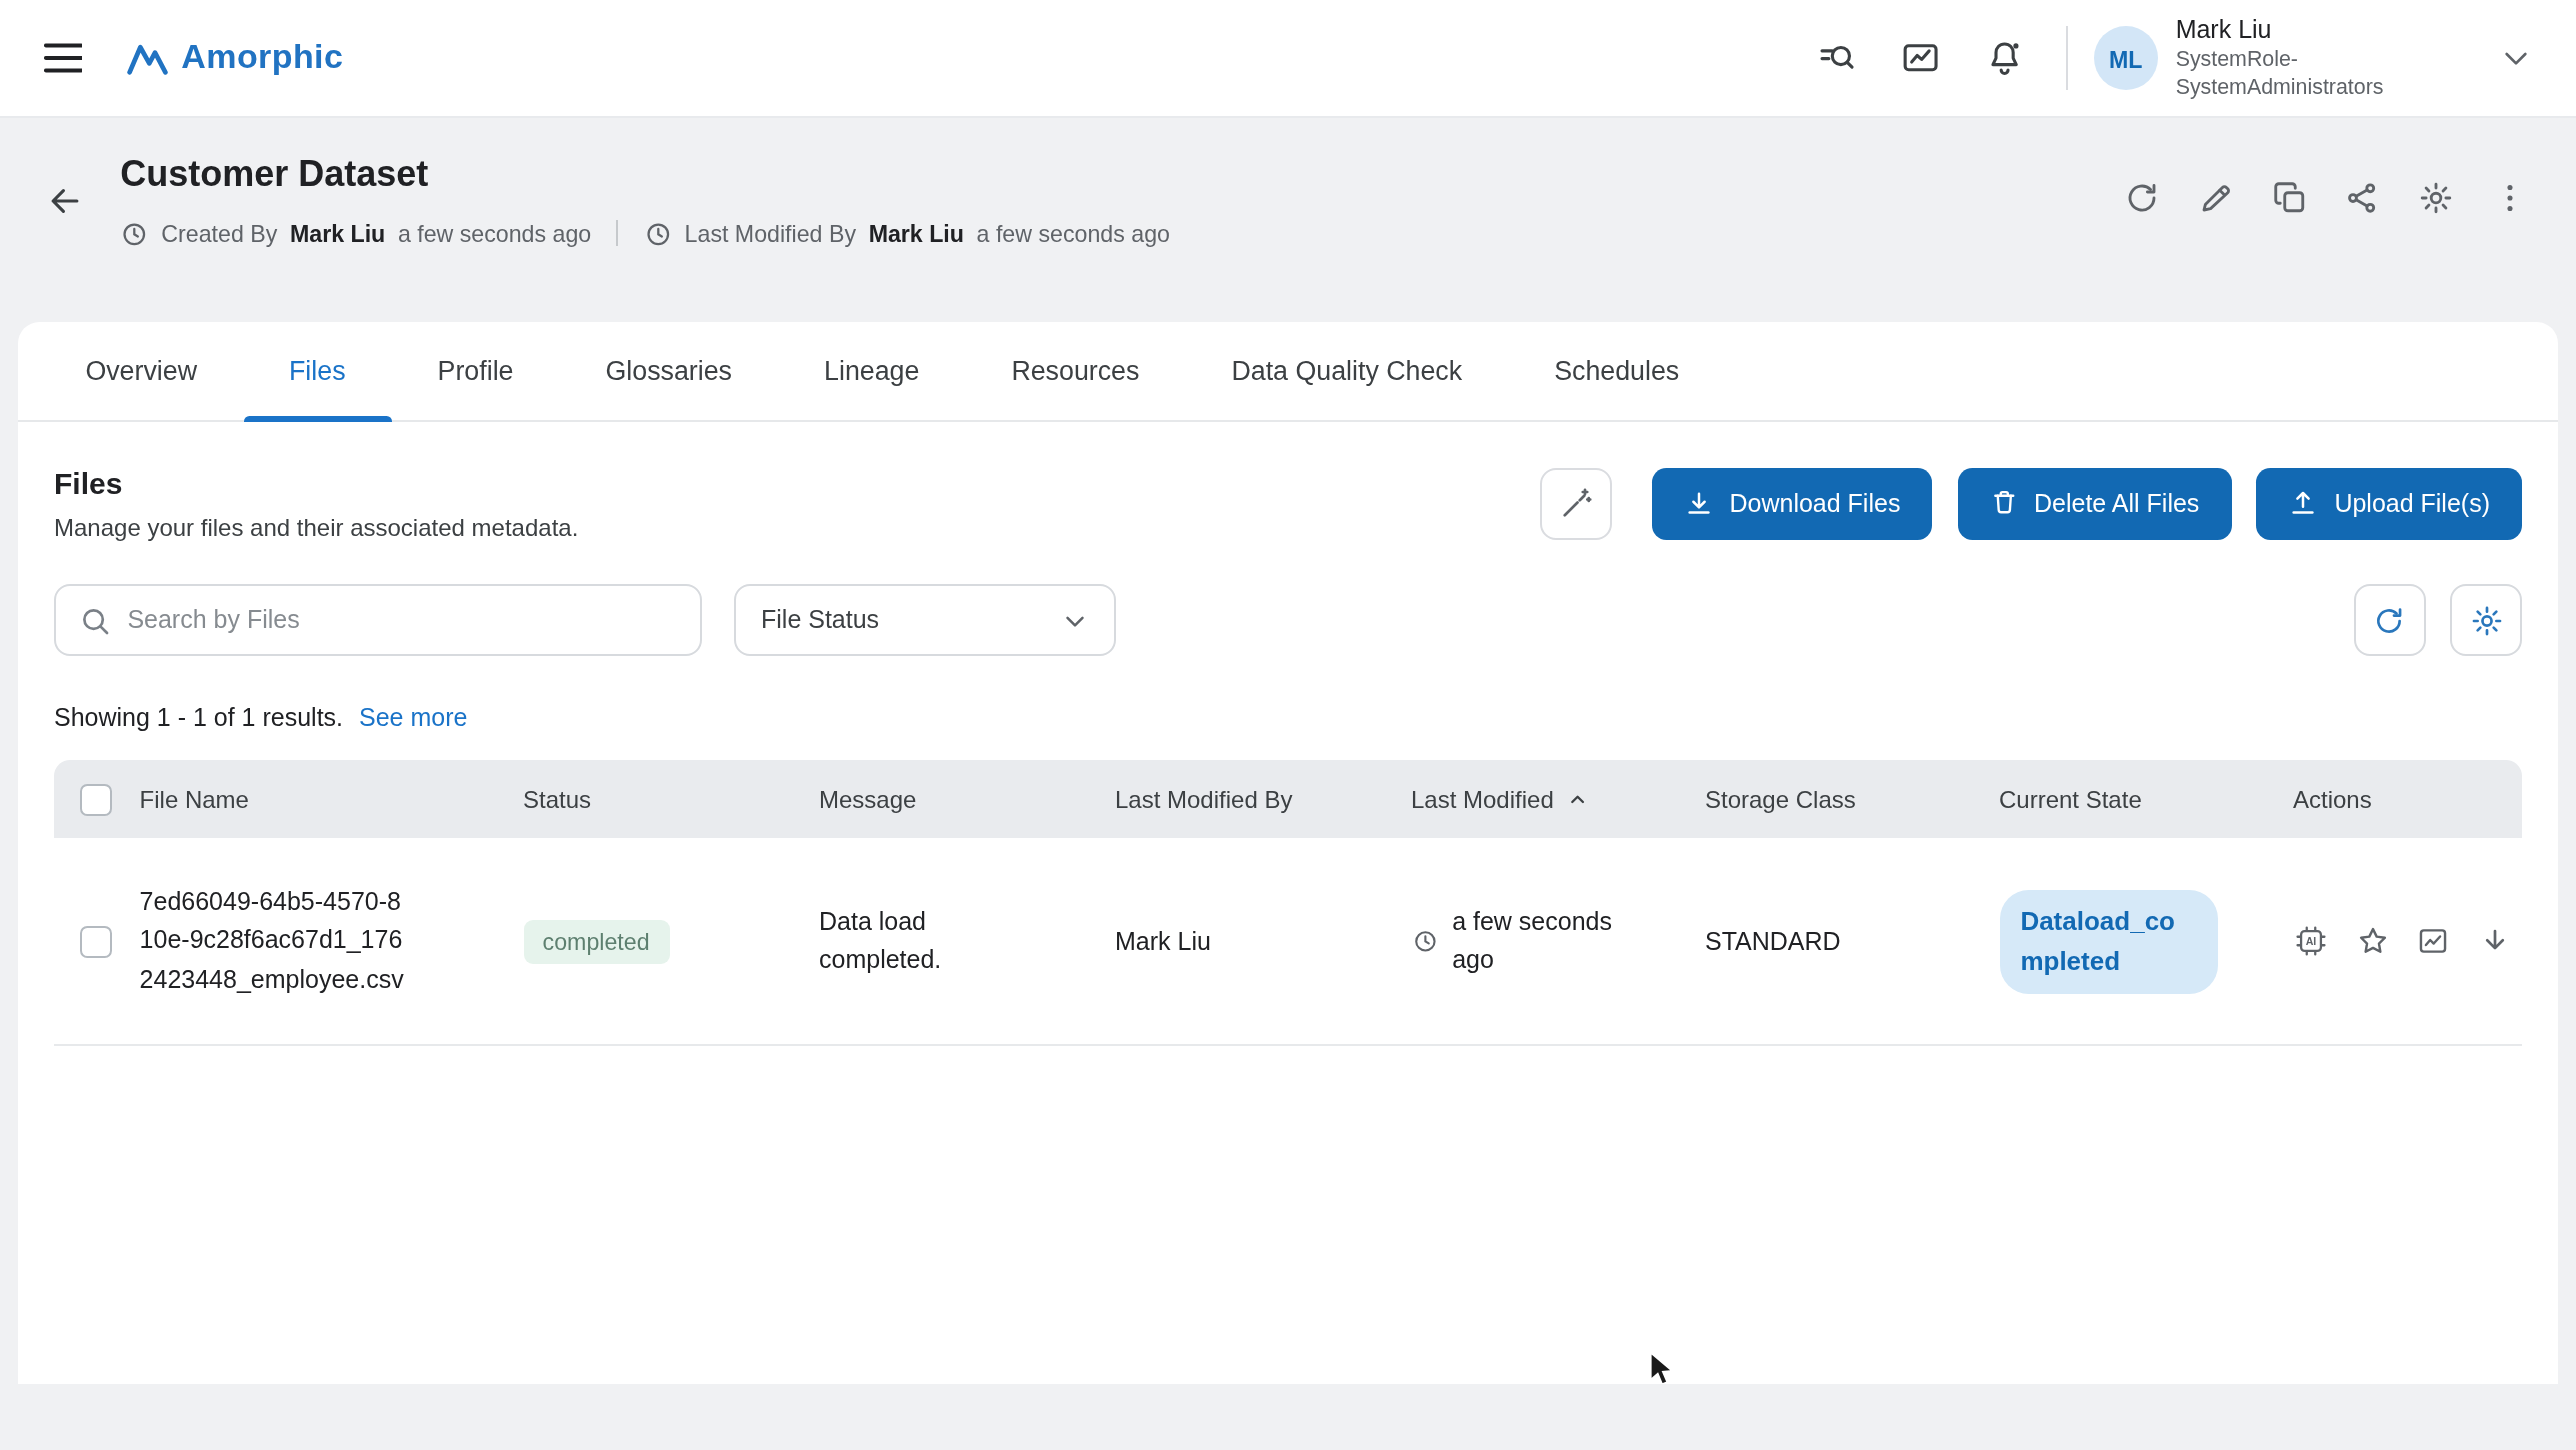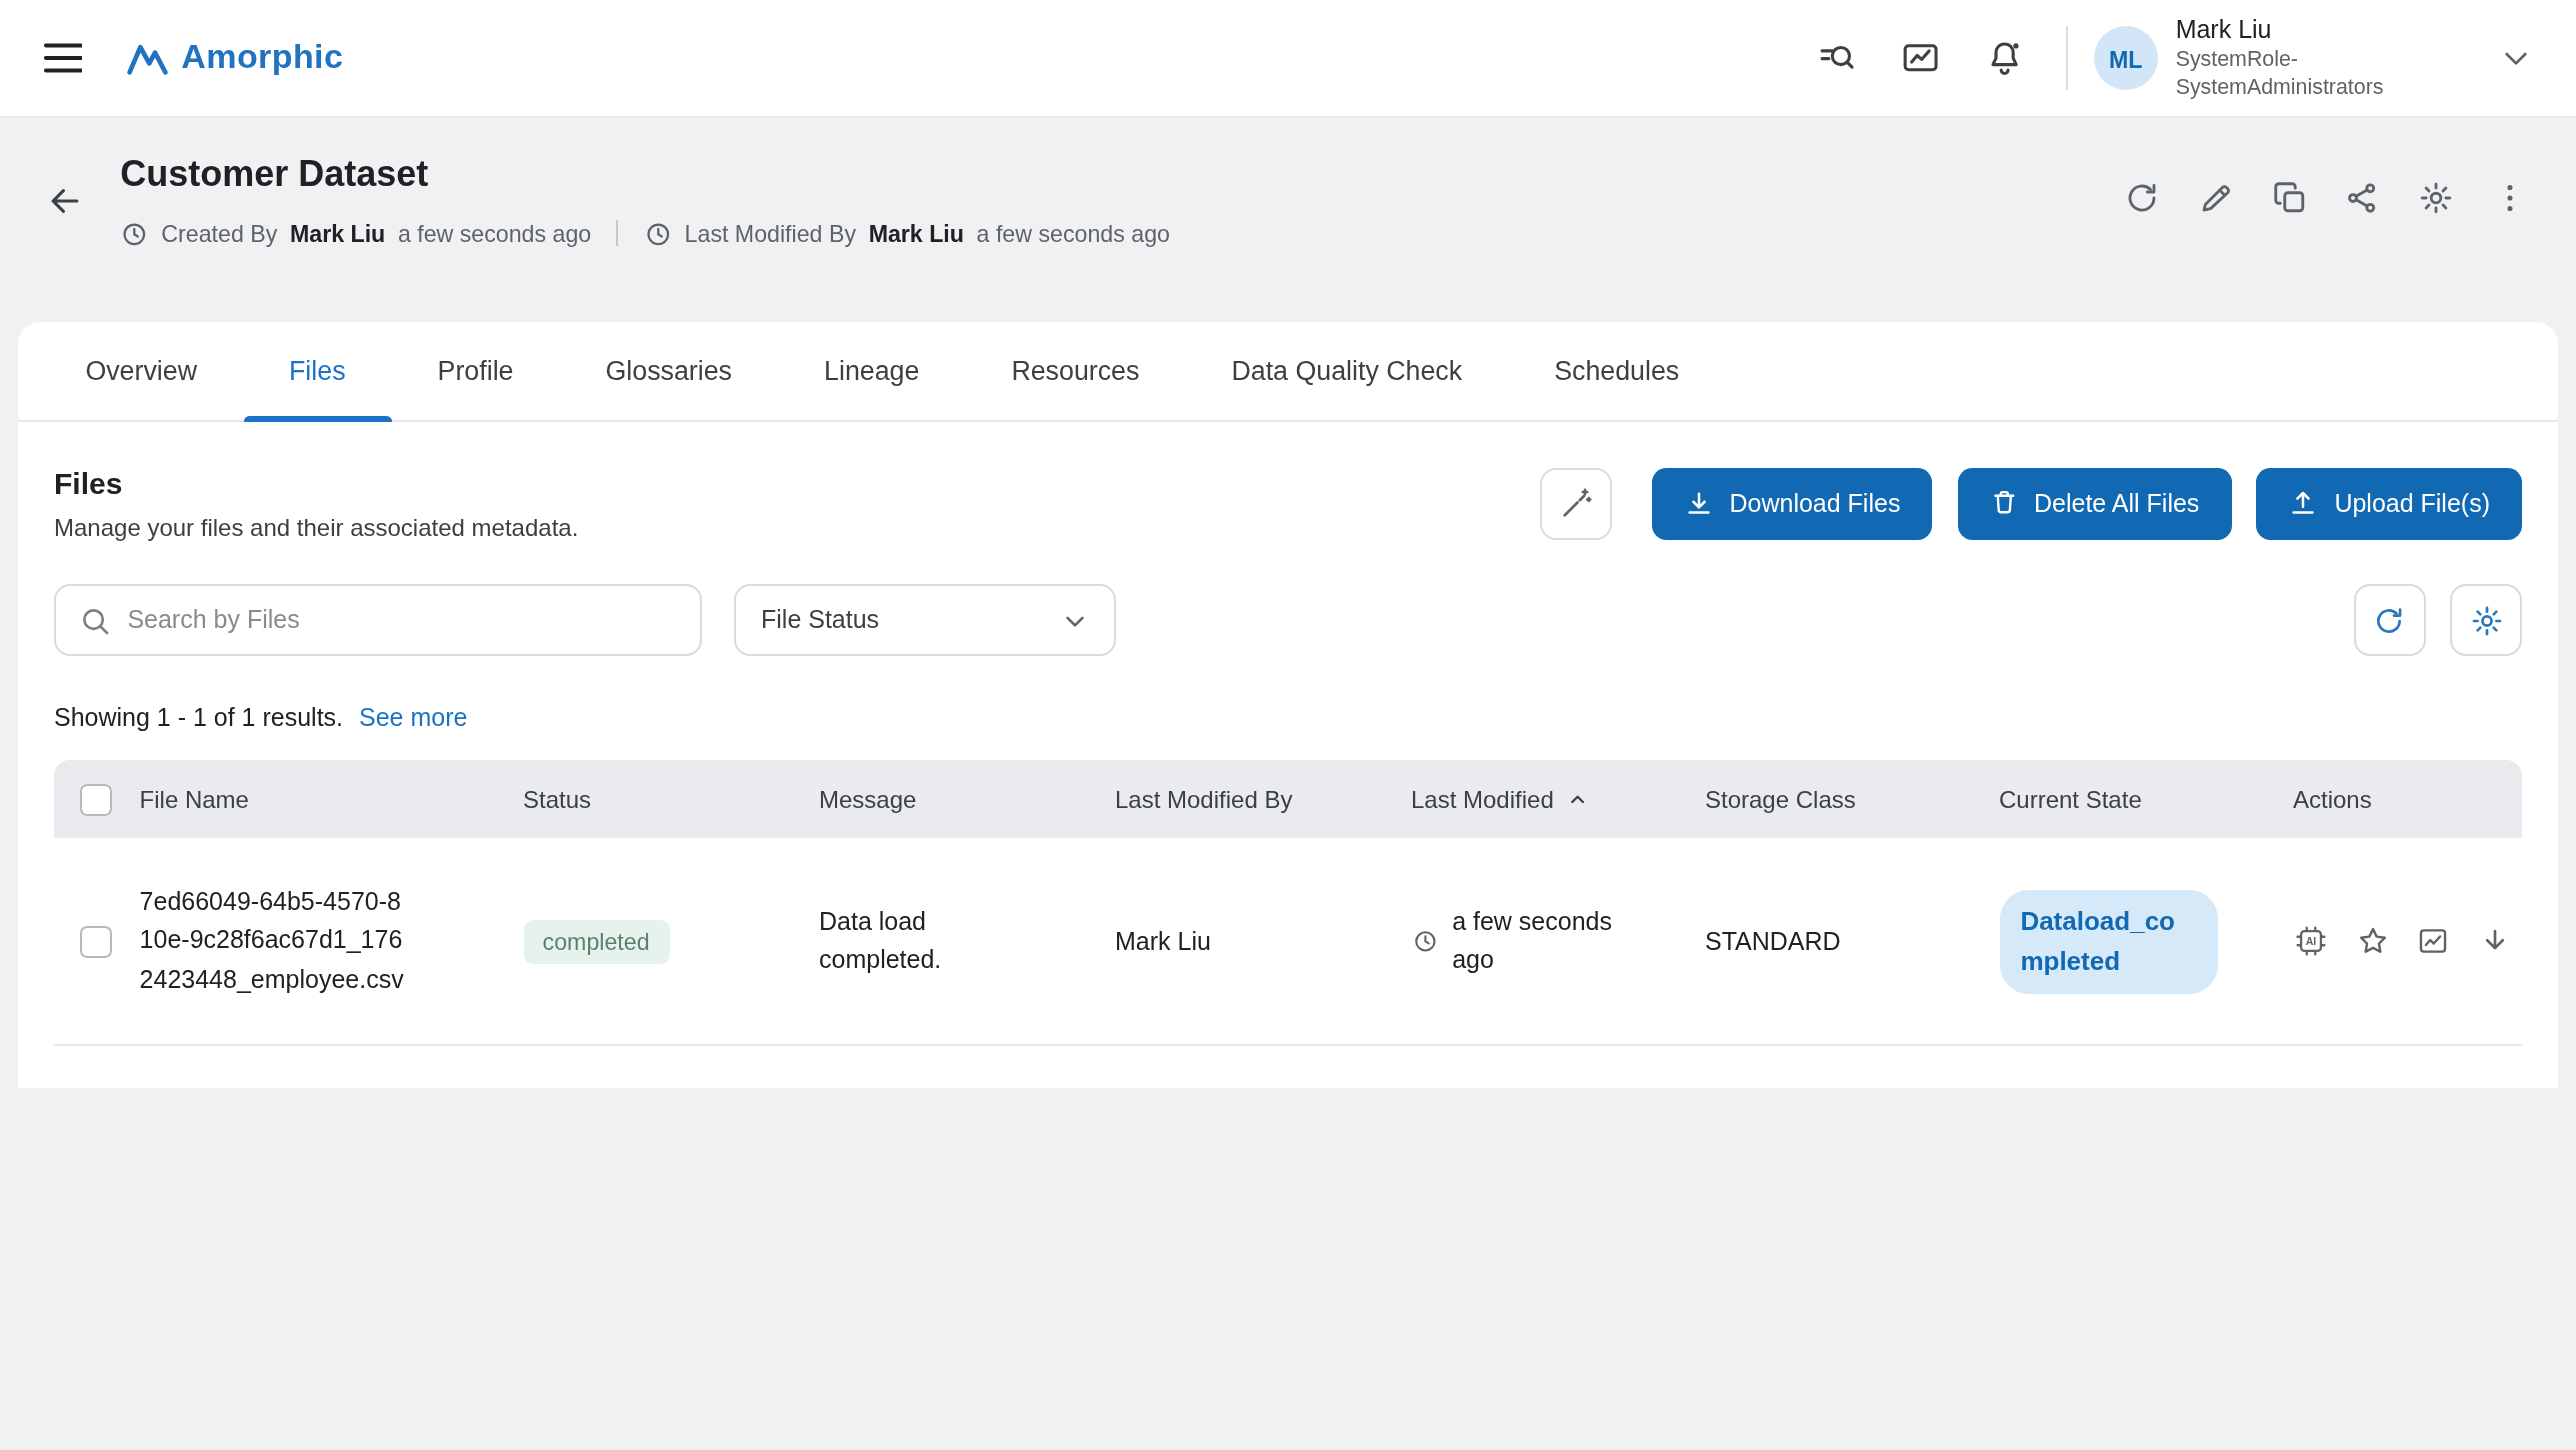--- a/index.html
+++ b/index.html
@@ -1,18 +1,18 @@
 <!DOCTYPE html>
 <html style="font-size:14.3px"><head>
 <meta charset="utf-8">
 <style>
   *{box-sizing:border-box;margin:0;padding:0}
   html,body{background:#f0f1f3}
   body{font-family:"Liberation Sans","DejaVu Sans",sans-serif;color:#202124;overflow:hidden}
-  #stage{width:2576px;height:1088px;overflow:hidden}
+  #stage{width:2576px;height:1384px;overflow:hidden}
   #app{width:1288px;height:725px;transform:scale(2);transform-origin:0 0;position:relative;background:#f0f1f3}
 
   svg{display:block}
   button{font-family:inherit;cursor:pointer;background:none;border:none;color:inherit}
 
   
   .navbar{height:59px;background:#fff;border-bottom:0.9px solid #e8eaed;display:flex;align-items:center;padding:0 18px}
   .hamburger{color:#202124;padding:3.6px}
   .logo{display:flex;align-items:center;gap:6.3px;margin-left:18px}
   .logo-text{font-size:17px;font-weight:700;color:#2173c2;letter-spacing:0.2px}

